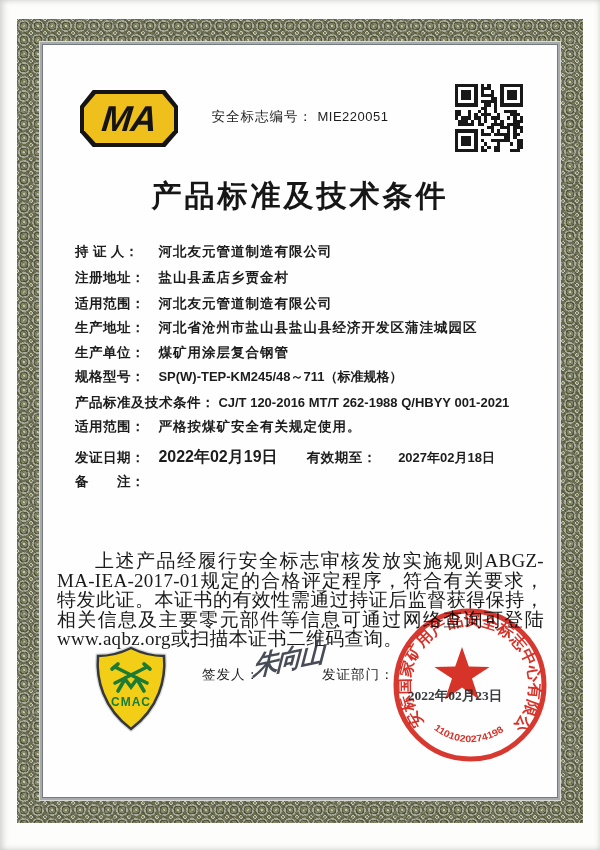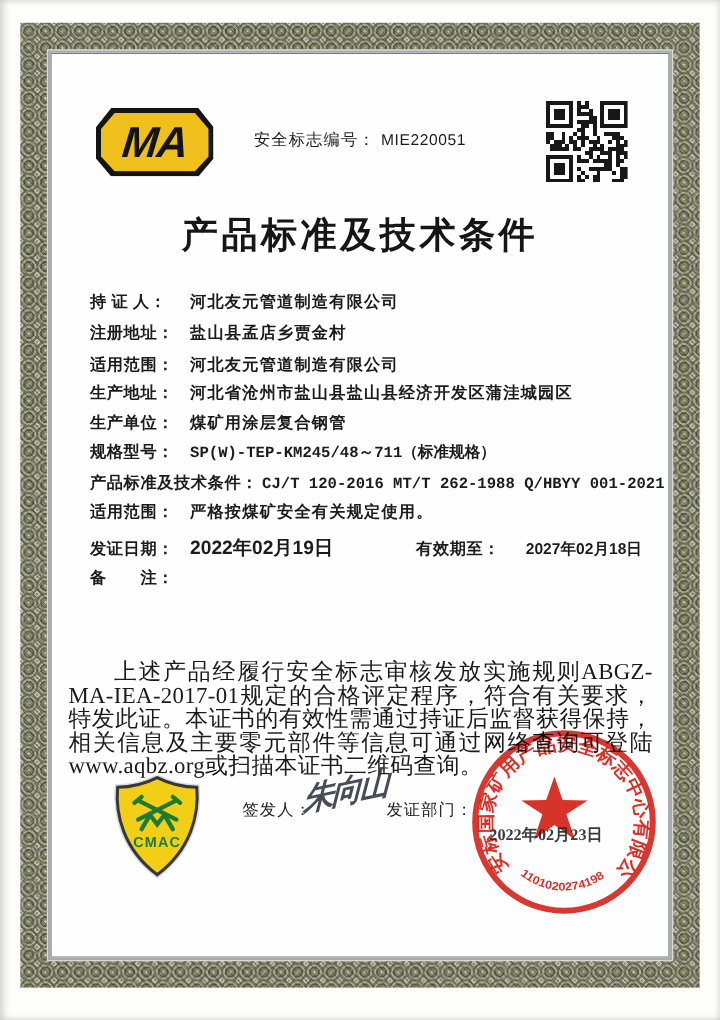--- a/index.html
+++ b/index.html
@@ -44,26 +44,26 @@
   .qr{position:absolute;left:455px;top:84px;width:68px;height:68px;}
   .qr svg{width:100%;height:100%;shape-rendering:crispEdges;}
 
   .title{position:absolute;left:0;top:176px;width:100%;text-align:center;
     font-size:30px;font-weight:900;letter-spacing:3px;color:#161616;}
 
   .row{position:absolute;left:75px;width:470px;font-size:13.5px;white-space:nowrap;}
   .row .lbl{display:inline-block;width:80px;font-weight:700;letter-spacing:.5px;}
   .row .lbl-wide{display:inline-block;width:auto;font-weight:700;letter-spacing:.5px;}
   .row .val{font-weight:600;letter-spacing:1px;}
-  .row .val-latin{font-family:Liberation Mono, monospace;font-weight:700;font-size:13px;letter-spacing:0;text-align:right;}
+  .row .val-latin{font-family:Liberation Sans, sans-serif;font-weight:700;font-size:13px;letter-spacing:0;text-align:right;}
   .f0{top:243px}.f1{top:269px}.f2{top:295px}.f3{top:319px}.f4{top:344px}.f5{top:368px}
   .f6{top:394px}.f7{top:418px}
   .dates{top:447px}
   .dates .val1{display:inline-block;width:145px;font-weight:600;font-family:Liberation Sans, sans-serif;font-size:16px;}
-  .dates .lbl2{display:inline-block;width:88px;font-weight:700;letter-spacing:.5px;margin-left:40px;}
+  .dates .lbl2{display:inline-block;width:88px;font-weight:700;letter-spacing:.5px;}
   .dates .val2{font-weight:600;font-family:"Liberation Sans",sans-serif;font-size:13px;}
   .remark{top:473px}
 
   .notice{position:absolute;left:57px;top:551px;width:487px;font-size:19px;line-height:19.5px;
     font-weight:400;text-align:justify;text-indent:2em;letter-spacing:.3px;color:#1a1a1a;}
 
   .cmac{position:absolute;left:94px;top:646px;width:74px;height:86px;}
   .signer-label,.issuer-label{position:absolute;font-size:13.5px;font-weight:400;letter-spacing:1px;}
   .signer-label{left:202px;top:666px;}
   .issuer-label{left:322px;top:666px;}

